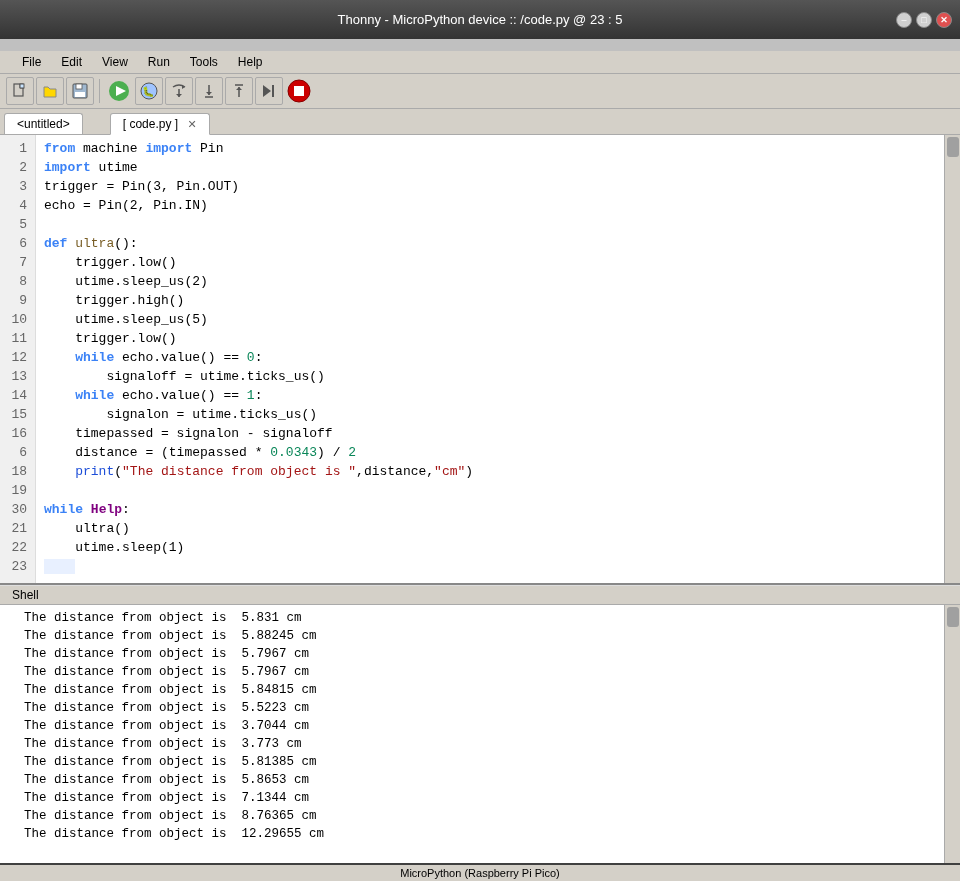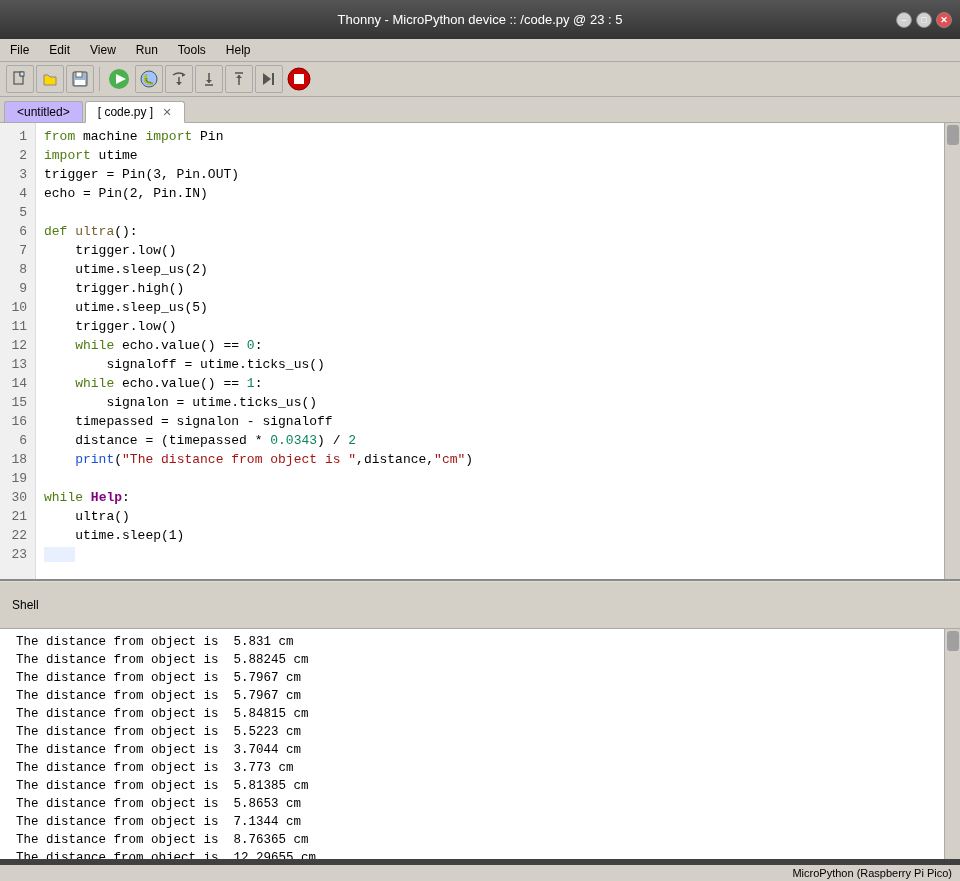--- a/index.html
+++ b/index.html
@@ -45,25 +45,26 @@
     }
     .titlebar-btn.minimize { background: #d0d0d0; }
     .titlebar-btn.maximize { background: #d0d0d0; }
     .titlebar-btn.close { background: #e05050; color: #fff; font-weight: bold; }
 
     
     #menubar {
       background: #d4d0c8;
       display: flex;
       gap: 0;
-      padding: 2px 0;
+      padding: 2px 12px;
       font-family: Arial, sans-serif;
       font-size: 12px;
       flex-shrink: 0;
       border-bottom: 1px solid #aaa;
+      margin-top: 12px;
     }
     .menu-item {
       padding: 2px 10px;
       cursor: pointer;
     }
 
     
     #toolbar {
       background: #d4d0c8;
       display: flex;
@@ -102,31 +103,32 @@
       display: flex;
       padding: 4px 4px 0 4px;
       gap: 2px;
       flex-shrink: 0;
       border-bottom: 1px solid #aaa;
     }
     .tab {
       padding: 3px 12px;
       border: 1px solid #aaa;
       border-bottom: none;
-      background: #c4b5fd;
+      background: #ffffff;
       font-family: Arial, sans-serif;
       font-size: 12px;
       cursor: pointer;
       border-radius: 3px 3px 0 0;
     }
     .tab.active {
       background: #ffffff;
       border-bottom: 1px solid #fff;
       margin-bottom: -1px;
       z-index: 1;
+      margin-left: 25px;
     }
     .tab .close-x {
       margin-left: 6px;
       font-size: 11px;
       color: #666;
     }
 
     
     #editor-area {
       display: flex;
@@ -179,35 +181,35 @@
     #shell-panel {
       height: 280px;
       display: flex;
       flex-direction: column;
       border-top: 2px solid #888;
       flex-shrink: 0;
     }
 
     #shell-tab {
       background: #d4d0c8;
-      padding: 16px 12px;
+      padding: 2px 12px;
       font-family: Arial, sans-serif;
       font-size: 12px;
       border-bottom: 1px solid #aaa;
       border-top: 1px solid #ddd;
       flex-shrink: 0;
     }
 
     #shell-content {
       flex: 1;
       background: #fff;
       font-family: 'Courier New', Courier, monospace;
       font-size: 12.5px;
       line-height: 18px;
-      padding: 4px 16px;
+      padding: 4px 24px;
       overflow-y: scroll;
       overflow-x: hidden;
       color: #000;
       white-space: pre;
     }
 
     #shell-scrollbar {
       width: 16px;
       background: #d4d0c8;
       border-left: 1px solid #aaa;
@@ -215,30 +217,30 @@
 
     #shell-row {
       display: flex;
       flex: 1;
       overflow: hidden;
     }
 
     
     #statusbar {
       background: #d4d0c8;
-      border-top: 6px solid #404040;
+      border-top: 2px solid #404040;
       padding: 2px 8px;
       font-family: Arial, sans-serif;
       font-size: 11px;
-      text-align: right;
-      flex-shrink: 0;
-    }
-
-    
-    .kw { color: #4d7c0f; font-weight: normal; }
+      text-align: center;
+      flex-shrink: 0;
+    }
+
+    
+    .kw { color: #3b82f6; font-weight: bold; }
     .kw2 { color: #7f007f; font-weight: bold; }
     .str { color: #a31515; }
     .num { color: #098658; }
     .fn { color: #795e26; }
     .builtin { color: #1d4ed8; }
 
     
     .cursor-line {
       background: #e8f0ff;
     }

